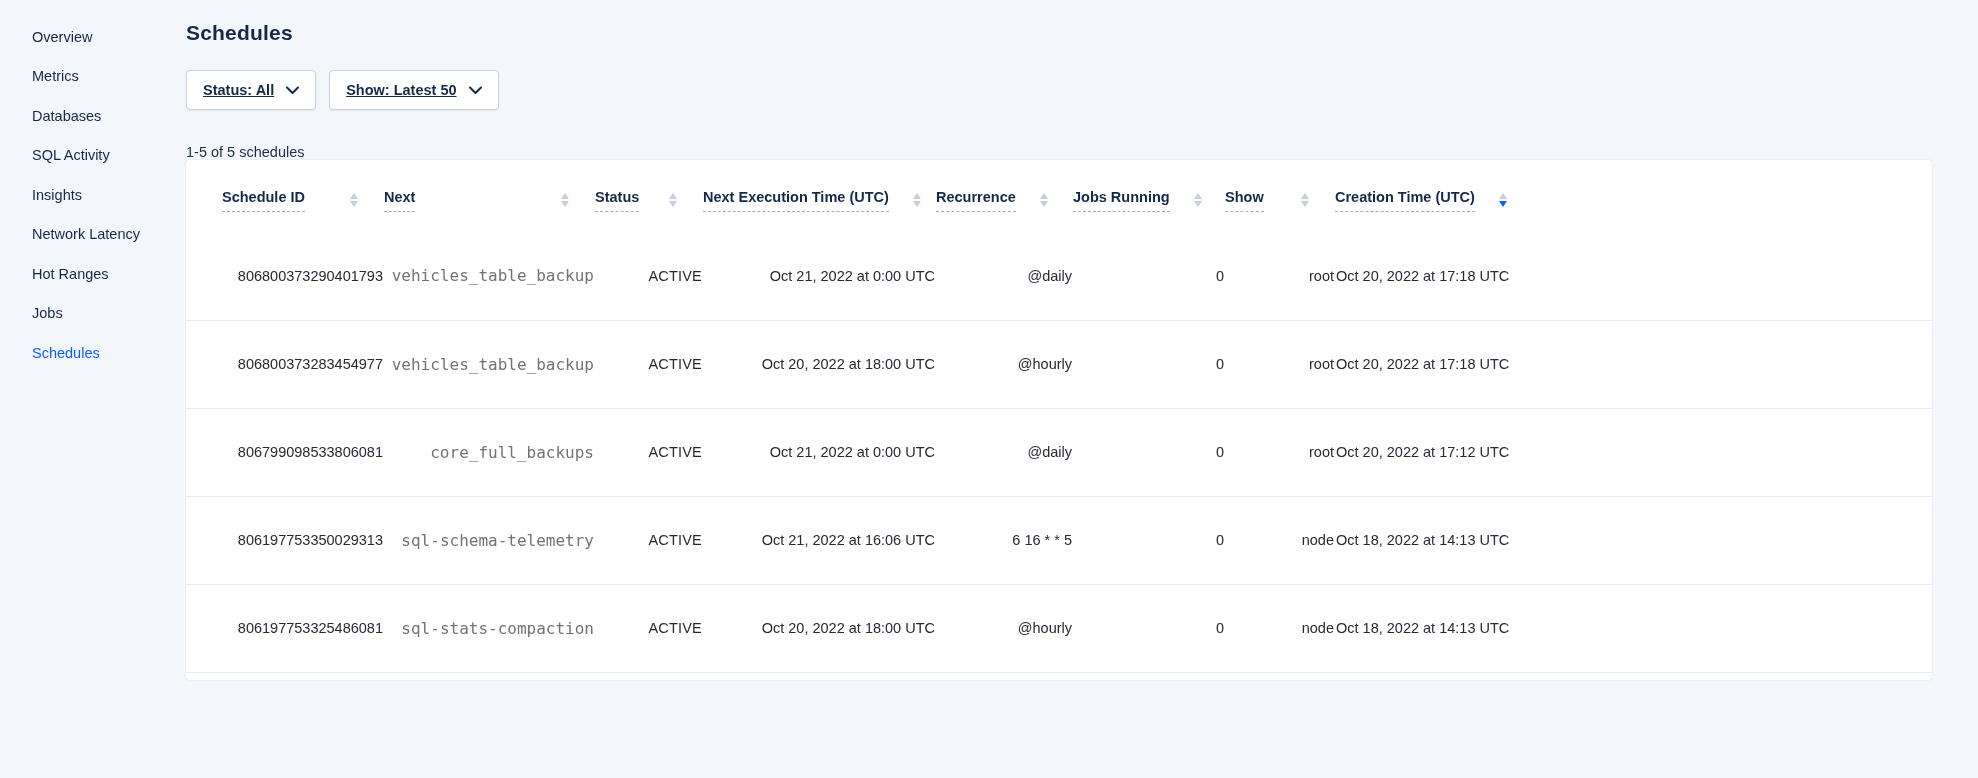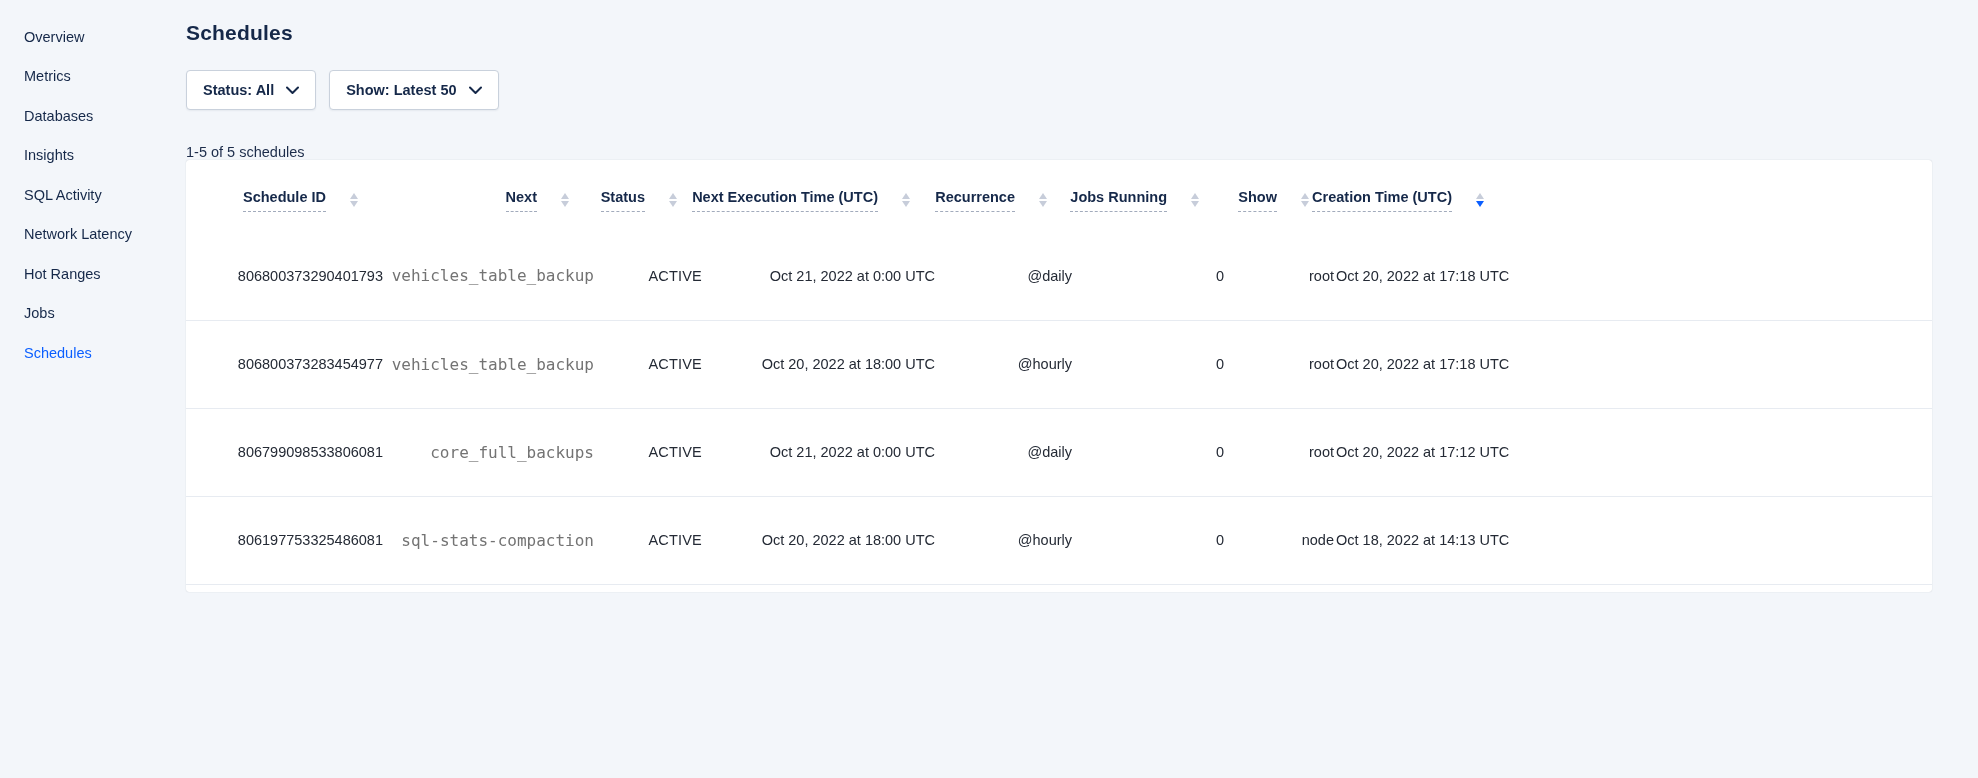--- a/index.html
+++ b/index.html
@@ -11,54 +11,56 @@
     color:#242a35;
   }
   .layout { display:flex; width:1978px; height:778px; }
 
   
   .sidebar { flex:0 0 186px; width:186px; padding-top:17px; }
   .nav-item {
     height:39.5px; display:flex; align-items:center;
     padding-left:24px; font-size:14.5px; color:#152849; cursor:pointer;
     white-space:nowrap;
+    margin-left:8px;
   }
   .nav-item.active { color:#0b5fff; }
 
   
   .main { flex:1; padding:20px 0 0 0; }
   .page-title {
     margin:0 0 24px 0; font-size:21px; line-height:26px;
     font-weight:700; color:#152849; letter-spacing:.2px;
   }
   .filters { display:flex; gap:13px; margin-bottom:34px; }
   .dropdown-btn {
     height:40px; background:#ffffff; border:1px solid #c9d1dc; border-radius:4px;
     display:inline-flex; align-items:center; gap:12px; padding:0 16px;
     font-size:14.5px; font-weight:700; color:#152849; cursor:pointer;
     box-shadow:0 1px 2px rgba(21,40,73,.06);
+    text-decoration:underline;
   }
   .chev { display:inline-flex; margin-top:1px; }
 
   .results-count { font-size:14.5px; color:#1c2c4a; }
 
   
   .card {
     background:#ffffff; width:1746px; border-radius:3px;
     box-shadow:0 0 1px rgba(67,90,111,.35);
     padding-bottom:7px;
   }
   table { border-collapse:collapse; table-layout:fixed; width:1746px; }
   th {
     height:72px; vertical-align:middle; text-align:left;
     font-size:14.5px; font-weight:700; color:#152849; padding:8px 0 0 0;
     cursor:pointer;
   }
   .th-inner {
-    display:flex; align-items:center; justify-content:flex-end;
+    display:flex; align-items:center; justify-content:space-between;
     padding-right:26px;
     gap:24px;
   }
   .col-label {
     border-bottom:1px dashed #a2abbc; padding-bottom:6px; white-space:nowrap;
   }
   .sort-icons { display:flex; flex-direction:column; gap:2px; }
   .caret-up {
     width:0; height:0;
     border-left:4.5px solid transparent; border-right:4.5px solid transparent;
@@ -88,22 +90,22 @@
 </head>
 <body>
 
 <div class="layout">
 
   <nav class="sidebar">
 
   <div class="nav-item">Overview</div>
       <div class="nav-item">Metrics</div>
       <div class="nav-item">Databases</div>
+      <div class="nav-item">SQL Activity</div>
       <div class="nav-item">Insights</div>
-      <div class="nav-item">SQL Activity</div>
       <div class="nav-item">Network Latency</div>
       <div class="nav-item">Hot Ranges</div>
       <div class="nav-item">Jobs</div>
       <div class="nav-item active">Schedules</div>
     </nav>
 
   <main class="main">
 
     <h1 class="page-title">Schedules</h1>
 
@@ -248,20 +250,31 @@
               <td class="cell-label">core_full_backups</td>
               <td class="cell-status">ACTIVE</td>
               <td class="cell-next_execution">Oct 21, 2022 at 0:00 UTC</td>
               <td class="cell-recurrence">@daily</td>
               <td class="cell-jobs_running">0</td>
               <td class="cell-owner">root</td>
               <td class="cell-creation_time">Oct 20, 2022 at 17:12 UTC</td>
               <td class="cell-filler"></td>
             </tr>
             <tr>
+              <td class="cell-schedule_id">806197753350029313</td>
+              <td class="cell-label">sql-schema-telemetry</td>
+              <td class="cell-status">ACTIVE</td>
+              <td class="cell-next_execution">Oct 21, 2022 at 16:06 UTC</td>
+              <td class="cell-recurrence">6 16 * * 5</td>
+              <td class="cell-jobs_running">0</td>
+              <td class="cell-owner">node</td>
+              <td class="cell-creation_time">Oct 18, 2022 at 14:13 UTC</td>
+              <td class="cell-filler"></td>
+            </tr>
+            <tr>
               <td class="cell-schedule_id">806197753325486081</td>
               <td class="cell-label">sql-stats-compaction</td>
               <td class="cell-status">ACTIVE</td>
               <td class="cell-next_execution">Oct 20, 2022 at 18:00 UTC</td>
               <td class="cell-recurrence">@hourly</td>
               <td class="cell-jobs_running">0</td>
               <td class="cell-owner">node</td>
               <td class="cell-creation_time">Oct 18, 2022 at 14:13 UTC</td>
               <td class="cell-filler"></td>
             </tr>

